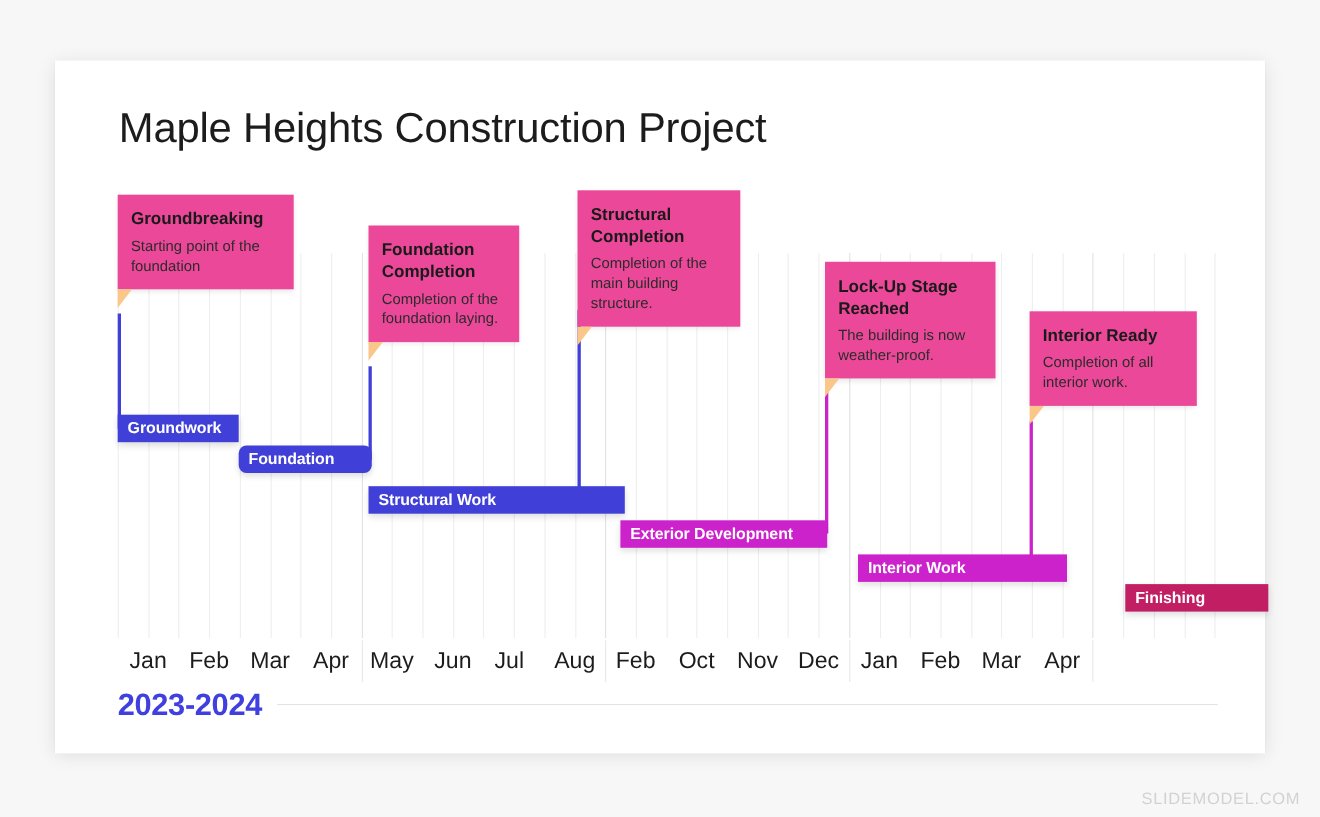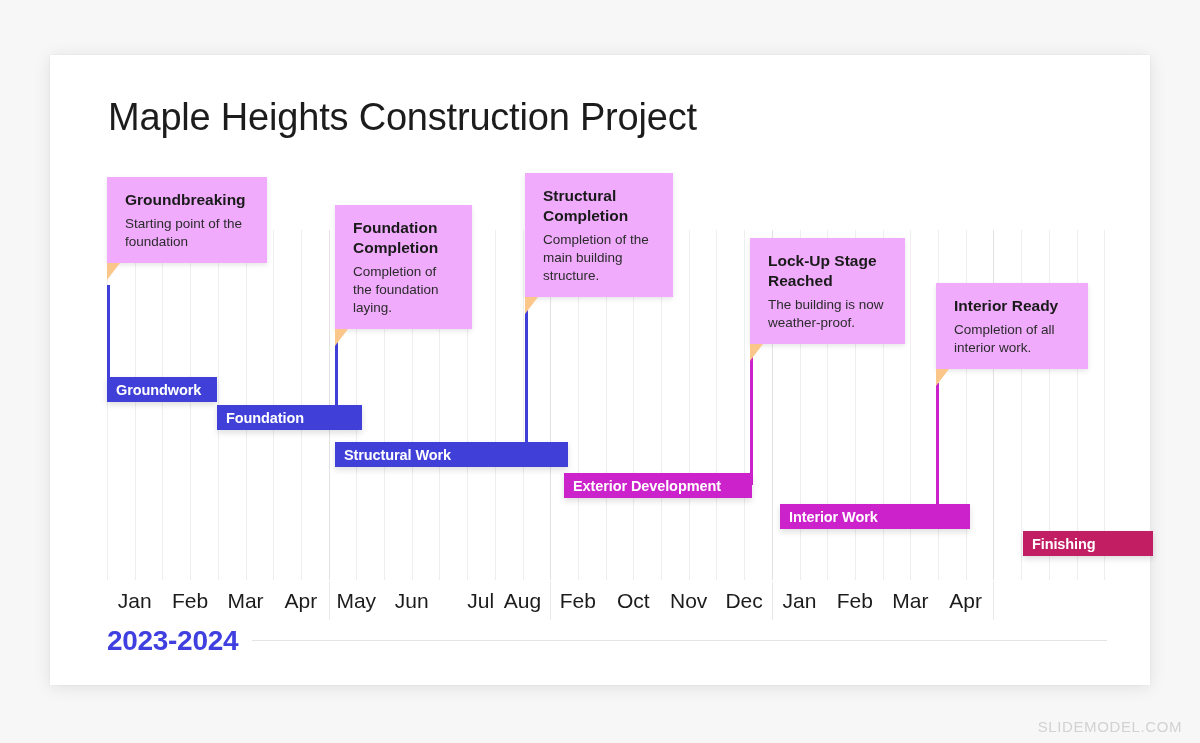--- a/index.html
+++ b/index.html
@@ -71,23 +71,23 @@
     letter-spacing: -0.1px;
   }
   .connector {
     position: absolute;
     width: 3px;
   }
 
   
   .callout {
     position: absolute;
-    background: #f0abfc;
+    background: #ec4899;
     box-sizing: border-box;
-    padding: 13px 14px 12px 18px;
+    padding: 13px 14px 12px 12px;
     box-shadow: 0 2px 5px rgba(0,0,0,0.10);
   }
   .callout-tail {
     position: absolute;
     left: 0;
     top: 100%;
     width: 0;
     height: 0;
     border-left: 13px solid #fac68a;
     border-bottom: 17px solid transparent;
@@ -206,21 +206,21 @@
     <div class="connector" style="left:0px; top:55px; height:105px; background:#4040d9;"></div>
     <div class="connector" style="left:228px; top:103px; height:85px; background:#4040d9;"></div>
     <div class="connector" style="left:418px; top:52px; height:172px; background:#4040d9;"></div>
     <div class="connector" style="left:643px; top:118px; height:137px; background:#cc22cc;"></div>
     <div class="connector" style="left:829px; top:153px; height:133px; background:#cc22cc;"></div>
 
     <div class="bar" style="left:0px; top:147px; width:110px; background:#4040d9;">
       <span class="bar-label">Groundwork</span>
     </div>
 
-    <div class="bar" style="left:110px; top:175px; width:145px; background:#4040d9;">
+    <div class="bar" style="left:110px; top:175px; width:121px; background:#4040d9;border-radius:7px;">
       <span class="bar-label">Foundation</span>
     </div>
 
     <div class="bar" style="left:228px; top:212px; width:233px; background:#4040d9;">
       <span class="bar-label">Structural Work</span>
     </div>
 
     <div class="bar" style="left:457px; top:243px; width:188px; background:#cc22cc;">
       <span class="bar-label">Exterior Development</span>
     </div>
@@ -269,21 +269,21 @@
     <div class="axis-sep" style="left:443.2px;"></div>
     <div class="axis-sep" style="left:664.8px;"></div>
     <div class="axis-sep" style="left:886.4px;"></div>
 
     <div class="month" style="left:0px;    width:55.4px;">Jan</div>
     <div class="month" style="left:55.4px; width:55.4px;">Feb</div>
     <div class="month" style="left:110.8px;width:55.4px;">Mar</div>
     <div class="month" style="left:166.2px;width:55.4px;">Apr</div>
     <div class="month" style="left:221.6px;width:55.4px;">May</div>
     <div class="month" style="left:277px;  width:55.4px;">Jun</div>
-    <div class="month" style="left:346px;width:55.4px;">Jul</div>
+    <div class="month" style="left:314px;width:55.4px;text-align:right;">Jul</div>
     <div class="month" style="left:387.8px;width:55.4px;">Aug</div>
     <div class="month" style="left:443.2px;width:55.4px;">Feb</div>
     <div class="month" style="left:498.6px;width:55.4px;">Oct</div>
     <div class="month" style="left:554px;  width:55.4px;">Nov</div>
     <div class="month" style="left:609.4px;width:55.4px;">Dec</div>
     <div class="month" style="left:664.8px;width:55.4px;">Jan</div>
     <div class="month" style="left:720.2px;width:55.4px;">Feb</div>
     <div class="month" style="left:775.6px;width:55.4px;">Mar</div>
     <div class="month" style="left:831px;  width:55.4px;">Apr</div>
   </div>

